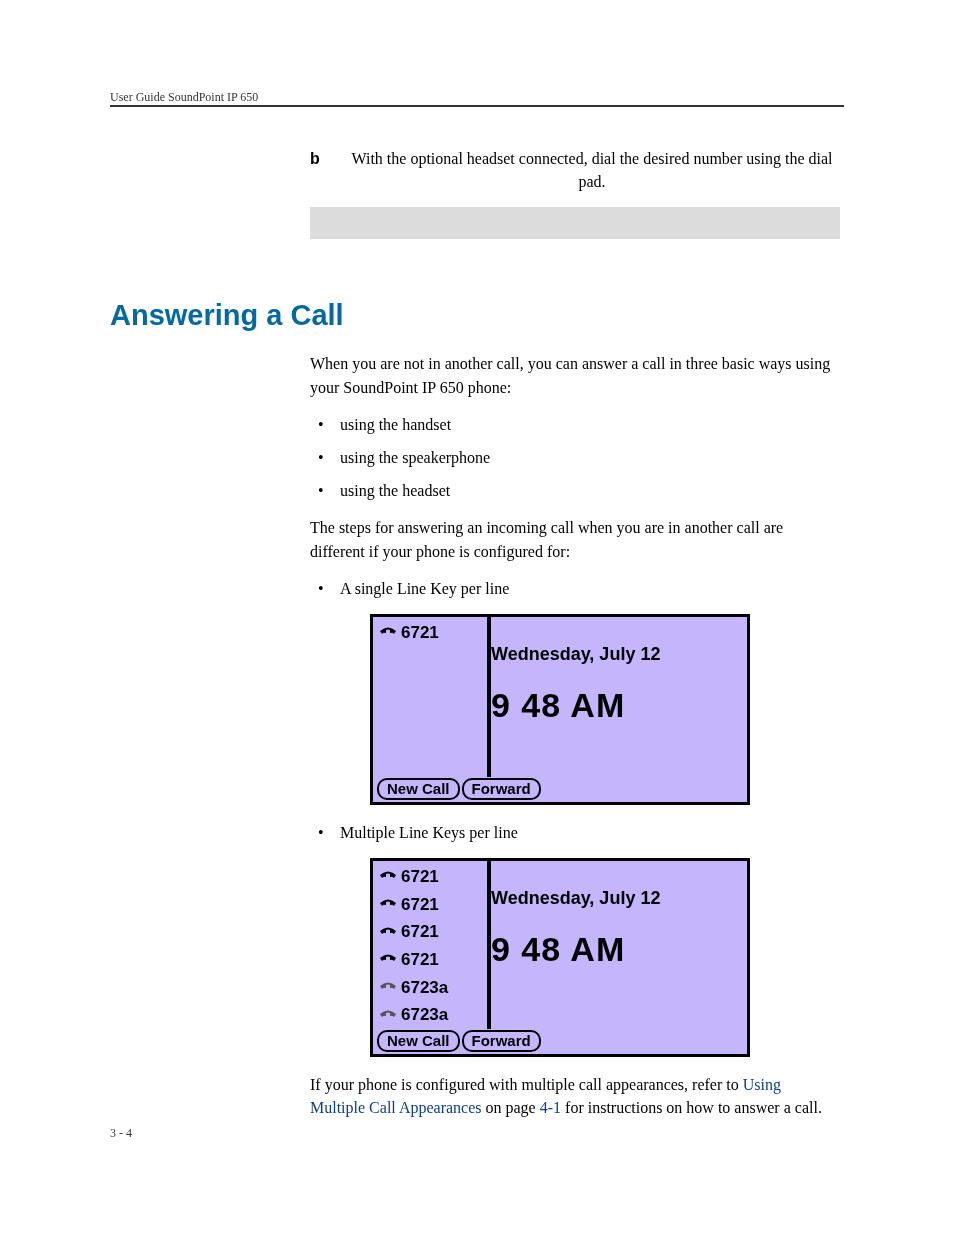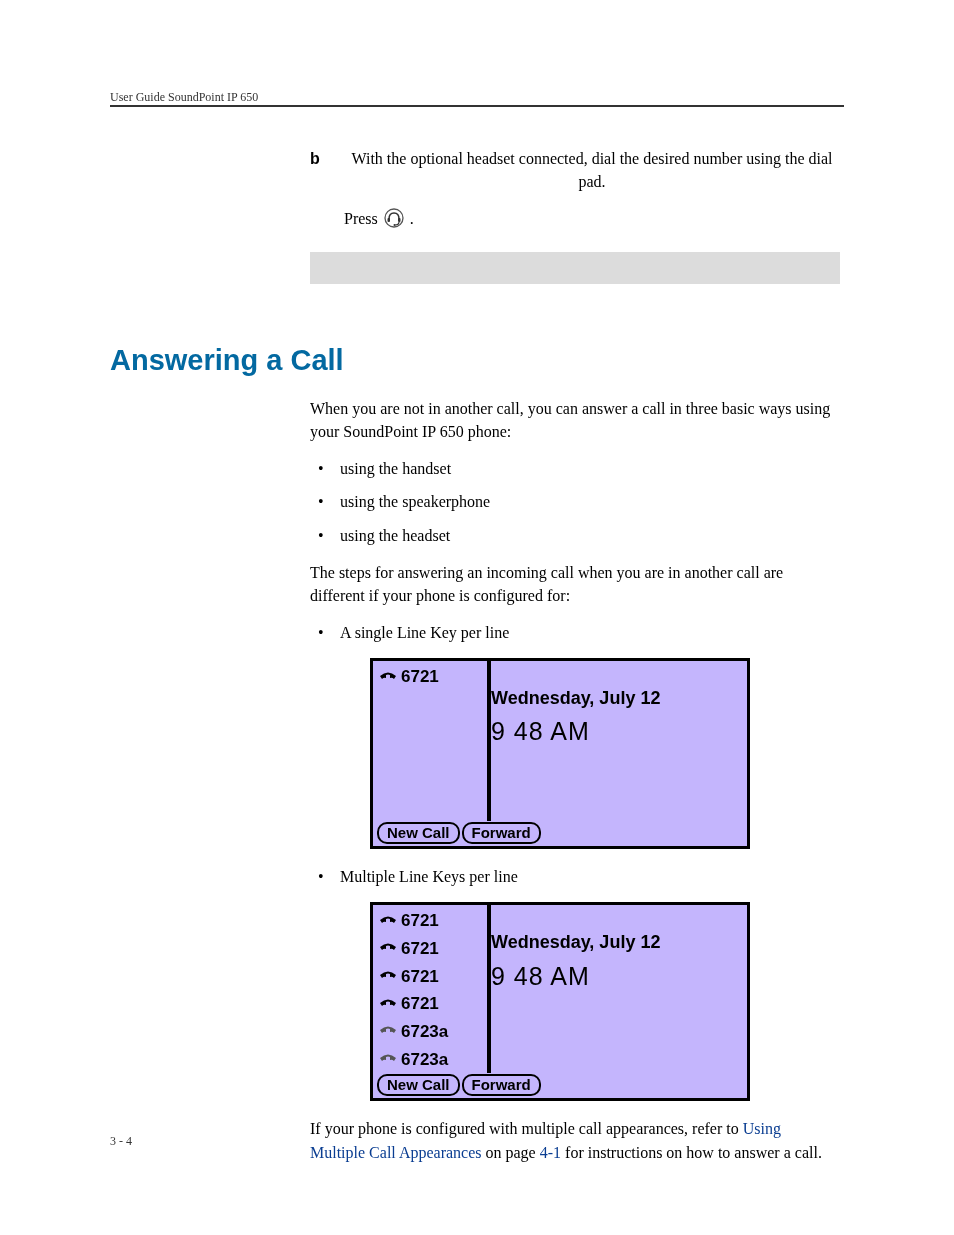--- a/index.html
+++ b/index.html
@@ -113,76 +113,62 @@
     font-size: 17px;
   }
   .phone-icon-svg { flex-shrink: 0; }
   .main-col {
     flex: 1;
     text-align: left;
     padding-top: 24px;
     font-size: 18px;
   }
   .time-big {
-    font-size: 25px;
-    font-weight: normal;
+    font-size: 34px;
+    font-weight: bold;
     letter-spacing: 1px;
-    margin-top: 2px;
+    margin-top: 14px;
   }
   .softkey-row {
     display: flex;
     gap: 2px;
     padding: 1px 4px 2px 4px;
   }
   .softkey {
     border: 2px solid #000;
     border-radius: 10px;
     padding: 0 8px;
     font-family: Arial, Helvetica, sans-serif;
     font-weight: bold;
     font-size: 15px;
     text-align: center;
     height: 22px;
     line-height: 18px;
   }
   .link { color: #0a3d91; }
   .page-number {
     position: absolute;
-    bottom: 86px;
+    bottom: 94px;
     left: 110px;
     font-size: 12px;
     color: #333;
     margin-top: 12px;
   }
 </style>
 </head>
 <body>
 
 <div class="page">
   <div class="running-header">User Guide SoundPoint IP 650</div>
   <hr class="hr-top">
 
   <div class="body-col">
     <div class="sub-step">
       <div class="sub-letter">b</div>
       <div class="sub-text">With the optional headset connected, dial the desired number using the dial pad.</div>
-    </div>
-    <div class="press-line">
-      <span>Press </span>
-      <span class="headset-icon">
-        <svg width="20" height="20" viewBox="0 0 20 20">
-          <circle cx="10" cy="10" r="9" fill="none" stroke="#555" stroke-width="1.3"></circle>
-          <path d="M5 11 Q5 5 10 5 Q15 5 15 11" fill="none" stroke="#333" stroke-width="1.5"></path>
-          <rect x="3.5" y="10" width="2.5" height="4" rx="1" fill="#333"></rect>
-          <rect x="14" y="10" width="2.5" height="4" rx="1" fill="#333"></rect>
-          <path d="M15 14 Q15 17 11 17" fill="none" stroke="#333" stroke-width="1.2"></path>
-          <circle cx="10.5" cy="17" r="1" fill="#333"></circle>
-        </svg>
-      </span>
-      <span> .</span>
     </div>
     <div class="gray-bar"></div>
   </div>
 
   <h1 class="section-heading">Answering a Call</h1>
 
   <div class="body-col">
     <p class="para">When you are not in another call, you can answer a call in three basic ways using your SoundPoint IP 650 phone:</p>
     <ul class="bullet-list">
       <li>using the handset</li>

